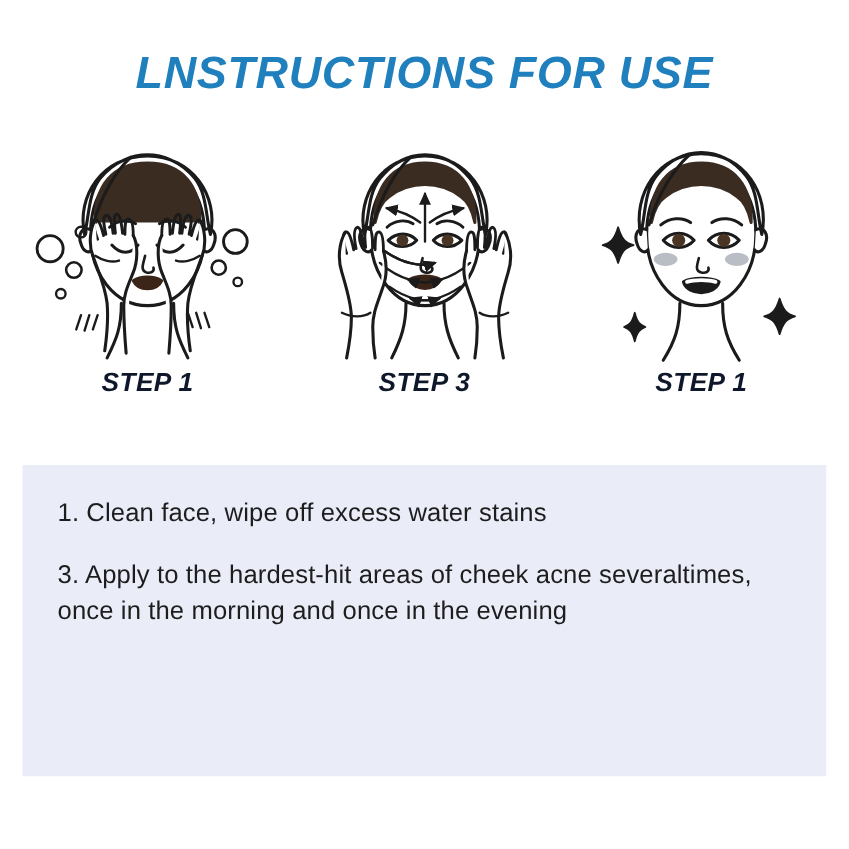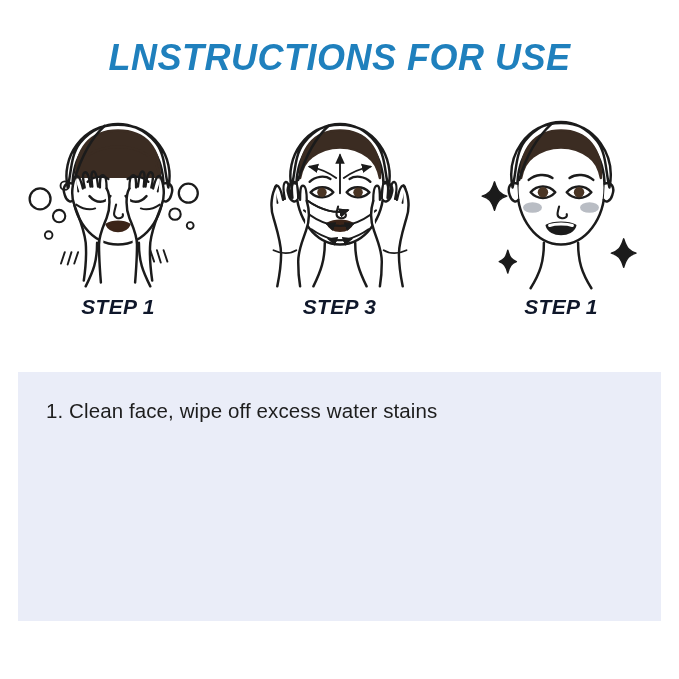--- a/index.html
+++ b/index.html
@@ -264,15 +264,16 @@
           <path d="M44 158 C46 166 48 168 53 170 C48 172 46 174 44 182 C42 174 40 172 35 170 C40 168 42 166 44 158 Z" fill="#1b1b1b" stroke="#1b1b1b" stroke-width="1.5"></path>
         </g>
       </svg>
       <div class="step-label">STEP 1</div>
     </div>
 
   </div>
 
   <div class="panel">
     <p class="instr">1. Clean face, wipe off excess water stains</p>
+    <p class="instr">3. Apply to the hardest-hit areas of cheek acne severaltimes, once in the morning and once in the evening</p>
   </div>
 
 </div>
 
 </body></html>

